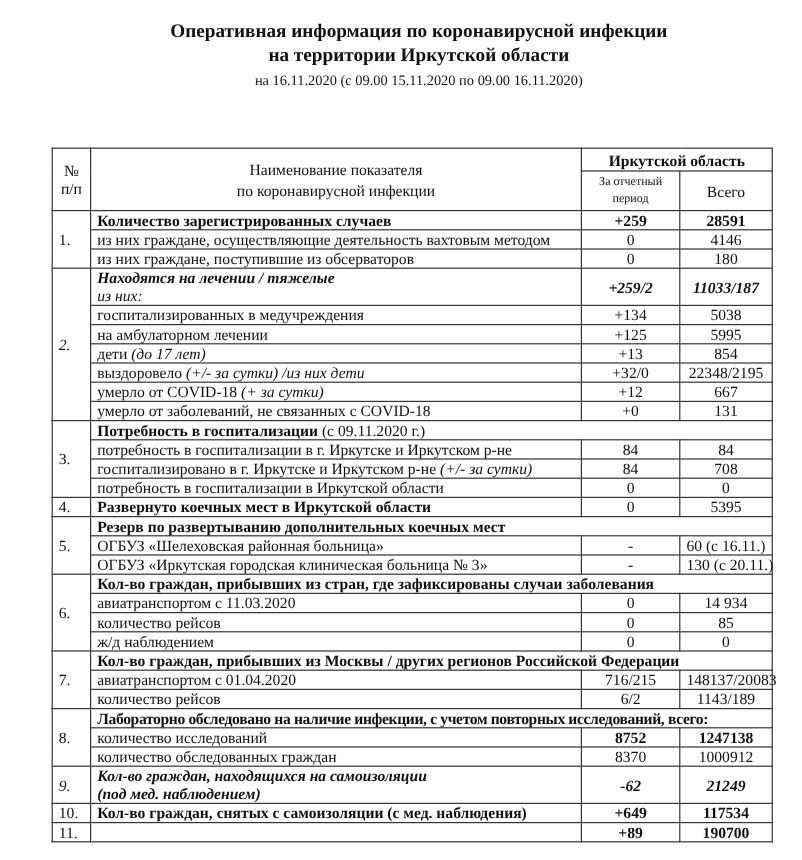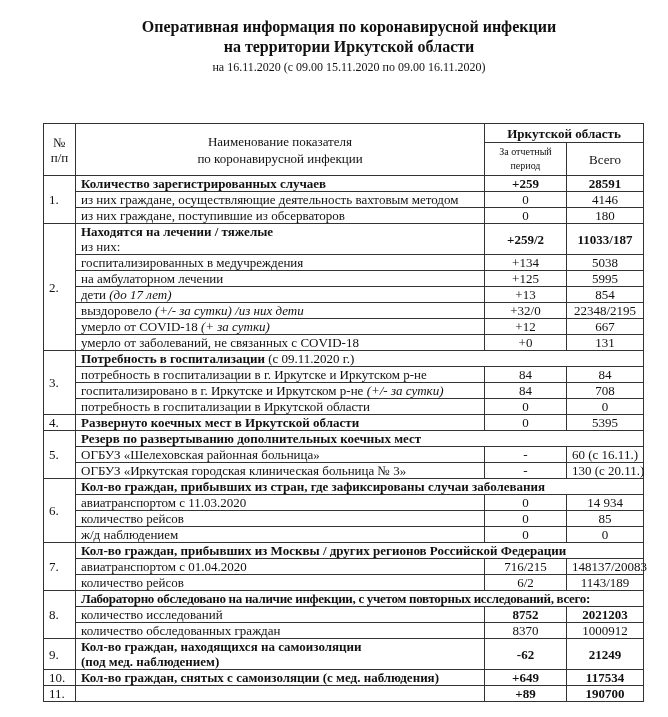--- a/index.html
+++ b/index.html
@@ -21,21 +21,21 @@
   col.c-tot { width: 77px; }
   td.no { text-align: left; padding-left: 3px; }
   td.num { text-align: center; }
   td.b { font-weight: bold; }
   td.wrap { white-space: normal; text-align: justify; text-align-last: left; }
   .it { font-style: italic; }
   .hdr td { text-align: center; }
   .hdr td.hname { line-height: 17px; }
   .h2 { line-height: 14px !important; font-size: 10px; }
   .tall td { height: 30px; }
-  .tallh td { height: 31px; }
+  .tallh td { height: 31px; font-style: italic; }
 </style>
 </head>
 <body>
 
 <div class="titles">
   <div class="t1">Оперативная информация по коронавирусной инфекции</div>
   <div class="t2">на территории Иркутской области</div>
   <div class="t3">на 16.11.2020 (с 09.00 15.11.2020 по 09.00 16.11.2020)</div>
 </div>
 
@@ -201,21 +201,21 @@
     <td class="num">1143/189</td>
   </tr>
 
   <tr>
     <td class="no" rowspan="3">8.</td>
     <td colspan="3" class="b" style="letter-spacing:-0.3px;margin-top:27px;">Лабораторно обследовано на наличие инфекции, с учетом повторных исследований, всего:</td>
   </tr>
   <tr>
     <td>количество исследований</td>
     <td class="num b">8752</td>
-    <td class="num b">2021203</td>
+    <td class="num b">1247138</td>
   </tr>
   <tr>
     <td>количество обследованных граждан</td>
     <td class="num">8370</td>
     <td class="num">1000912</td>
   </tr>
 
   <tr class="tallh">
     <td class="no">9.</td>
     <td class="b">

